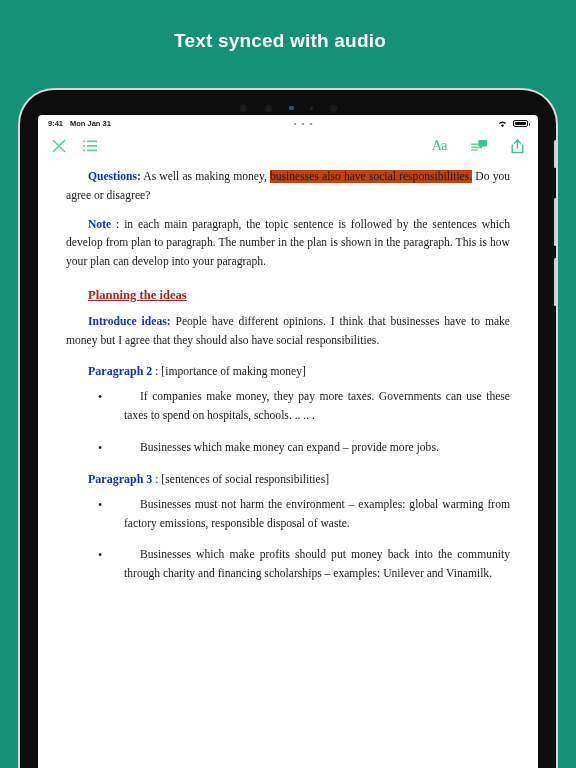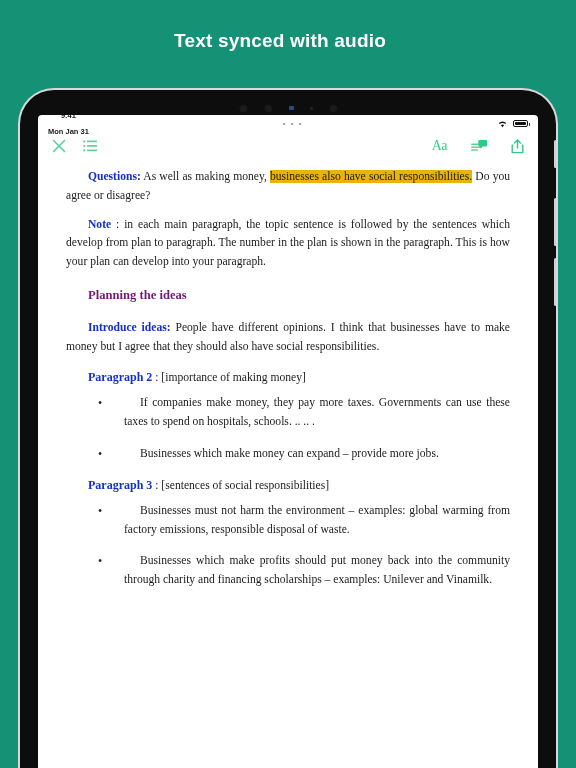--- a/index.html
+++ b/index.html
@@ -49,21 +49,21 @@
     border-radius:4px 4px 0 0;
     overflow:hidden;
   }
 
   
   .statusbar{
     height:17px; display:flex; align-items:center;
     padding:0 10px; font-size:7.5px; color:#1a1a1a; font-weight:bold;
     font-family:"Liberation Sans", sans-serif;
   }
-  .sb-left{ display:flex; gap:7px; align-items:center;flex-direction:column; }
+  .sb-left{ display:flex; gap:7px; align-items:center; }
   .sb-mid{ flex:1; text-align:center; color:#9a9a9a; letter-spacing:1.5px; font-size:8px; }
   .sb-right{ display:flex; gap:5px; align-items:center; }
   .wifi-ic{ display:block; }
   .batt{
     width:15px; height:7.5px; border:1px solid #111; border-radius:2px;
     position:relative; display:inline-block;
   }
   .batt::after{ content:""; position:absolute; right:-3px; top:2px; width:1.5px; height:3.5px; background:#111; border-radius:0 1px 1px 0;}
   .batt i{ position:absolute; left:1px; top:1px; bottom:1px; width:11px; background:#111; border-radius:1px; display:block;}
 
@@ -88,24 +88,25 @@
   .p{
     font-size:11.6px;
     line-height:1.62;
     text-align:justify;
     text-justify:inter-word;
     margin-bottom:10px;
     text-indent:22px;
     hyphens:none;
   }
   .lead{ color:#1331c4; font-weight:bold; }
-  .hl{ background:#eab308; }
+  .hl{ background:#c2410c; }
   .heading{
-    color:#701a75; font-weight:bold; font-size:12.6px;
-    margin:16px 0 16px 22px;
+    color:#b91c1c; font-weight:bold; font-size:12.6px;
+    margin:16px 0 10px 22px;
+    text-decoration:underline;
   }
   .para-label{
     margin:14px 0 9px 22px; font-size:11.6px;
   }
   .para-label .lead{ font-size:12px; }
   ul.bullets{ list-style:none; margin:0 0 4px 0; padding:0; }
   ul.bullets li{
     position:relative;
     padding-left:58px;
     font-size:11.6px;

